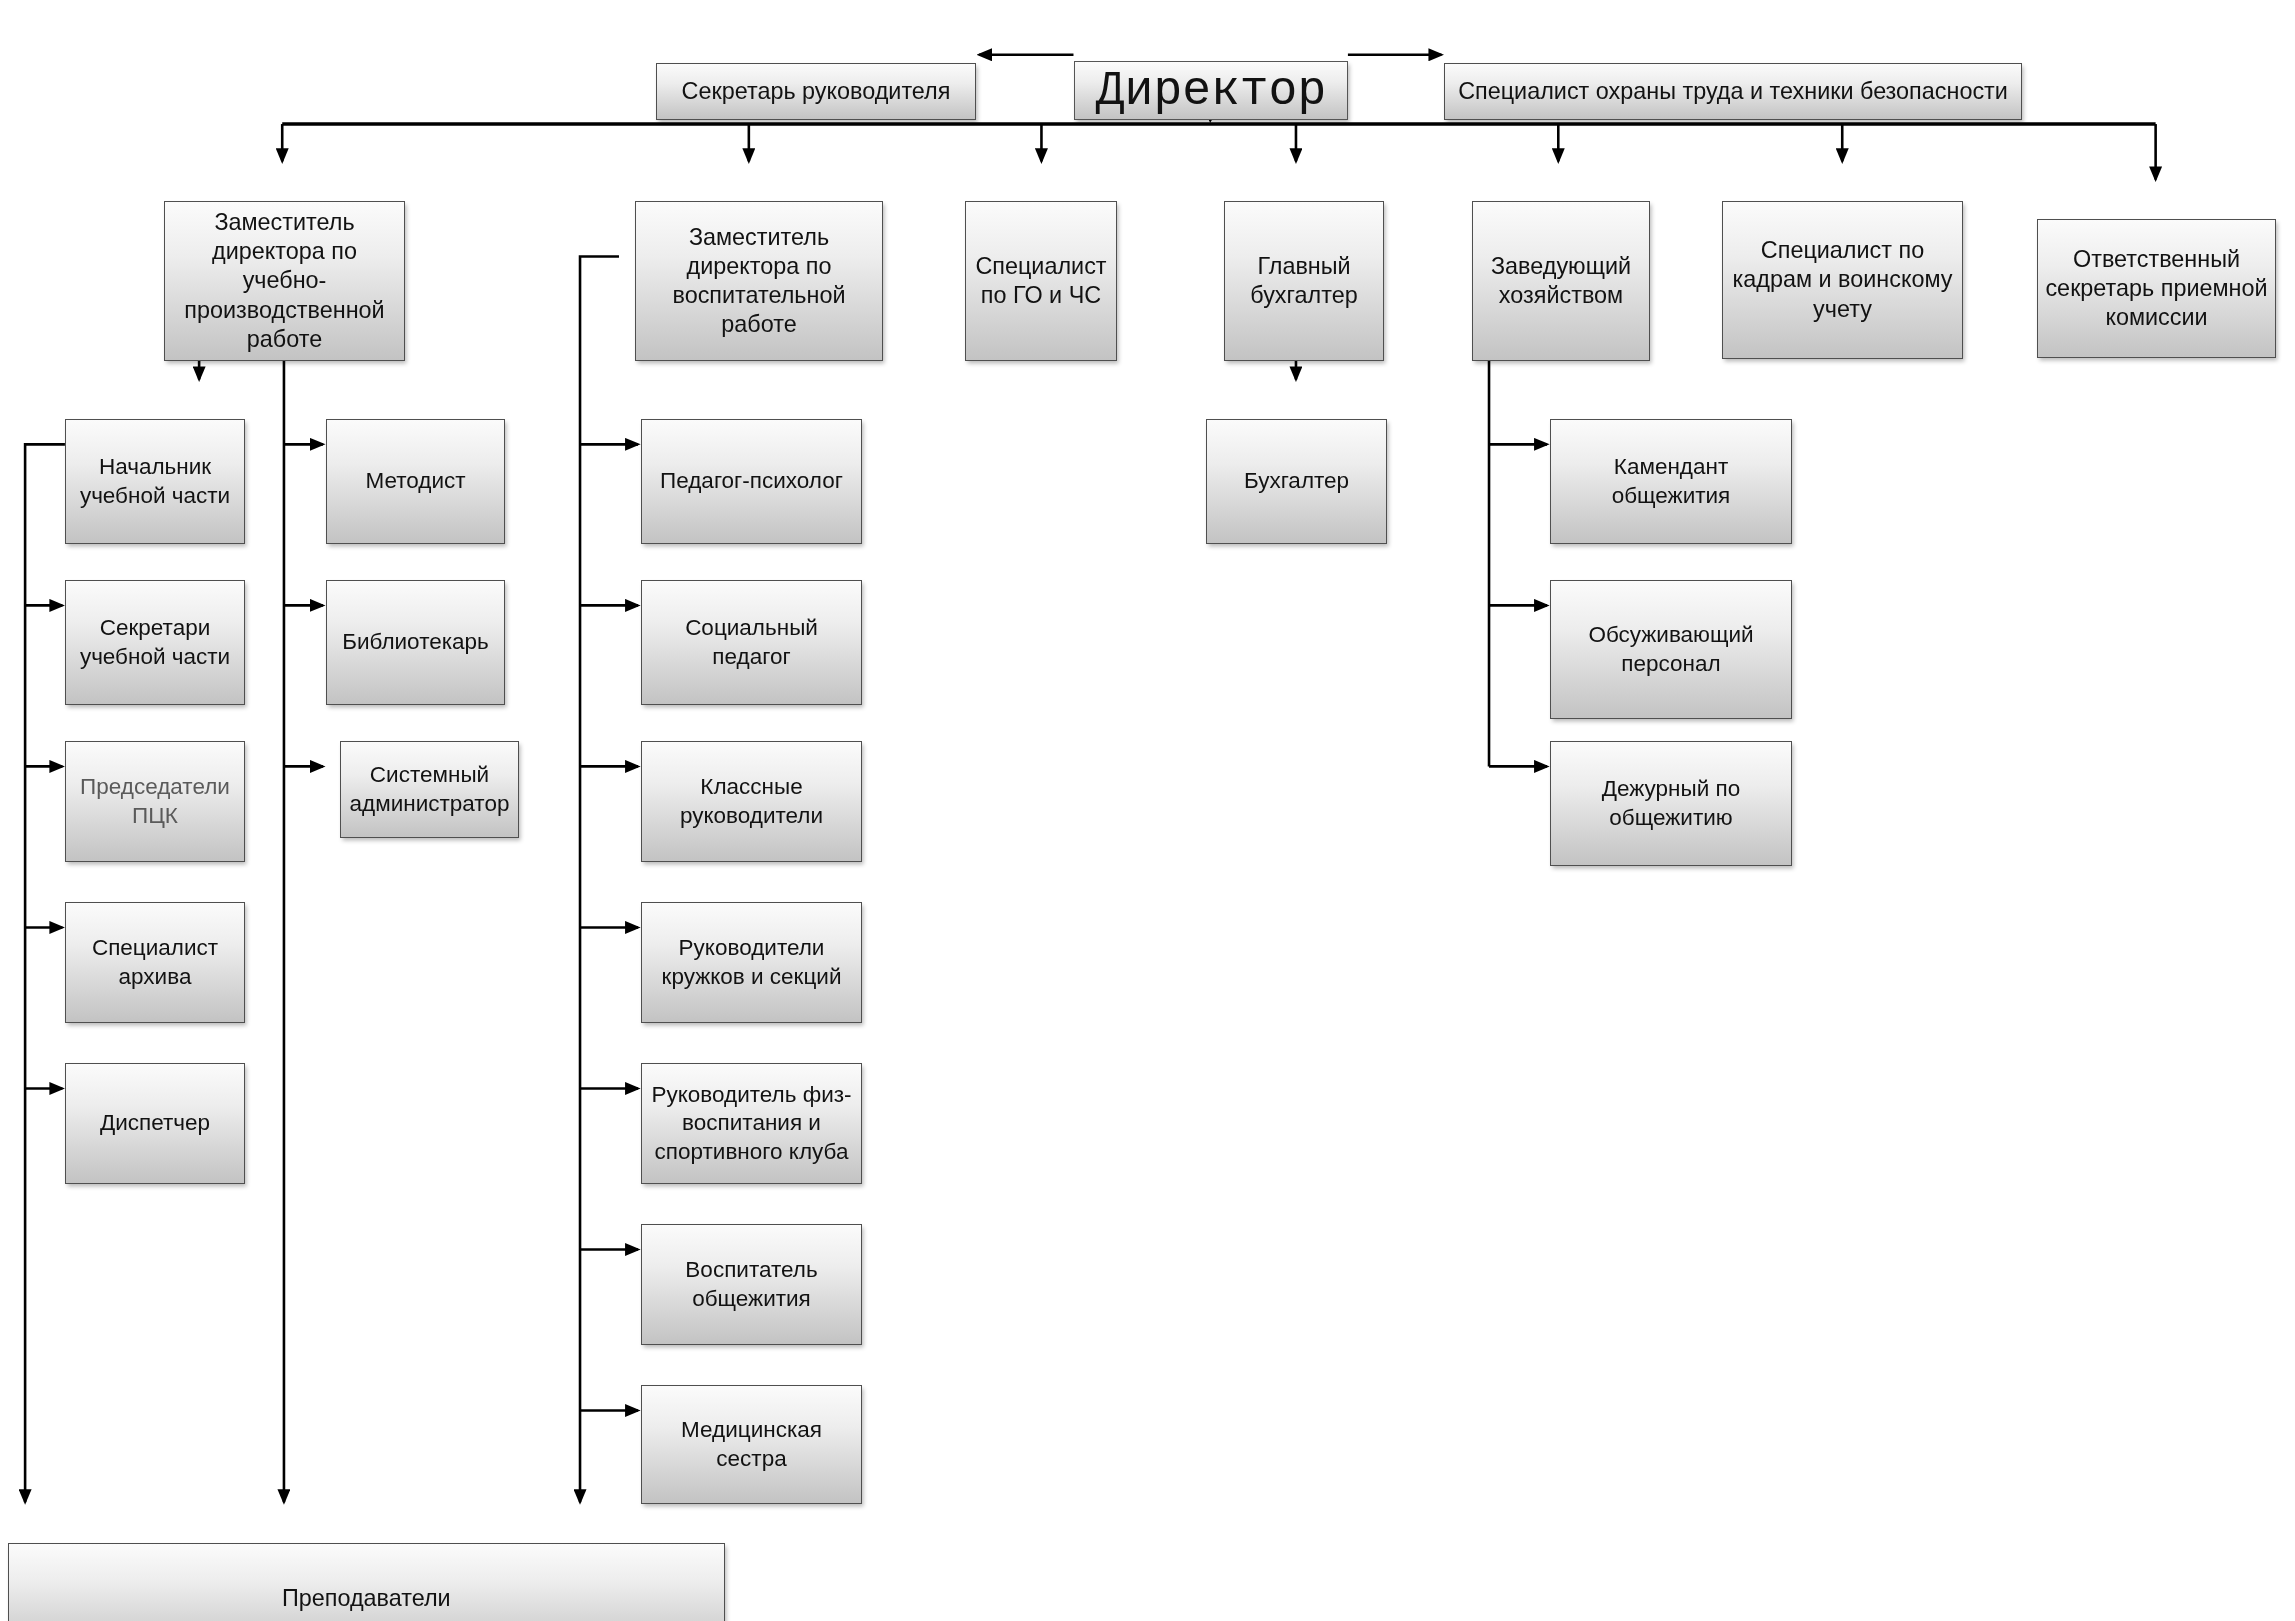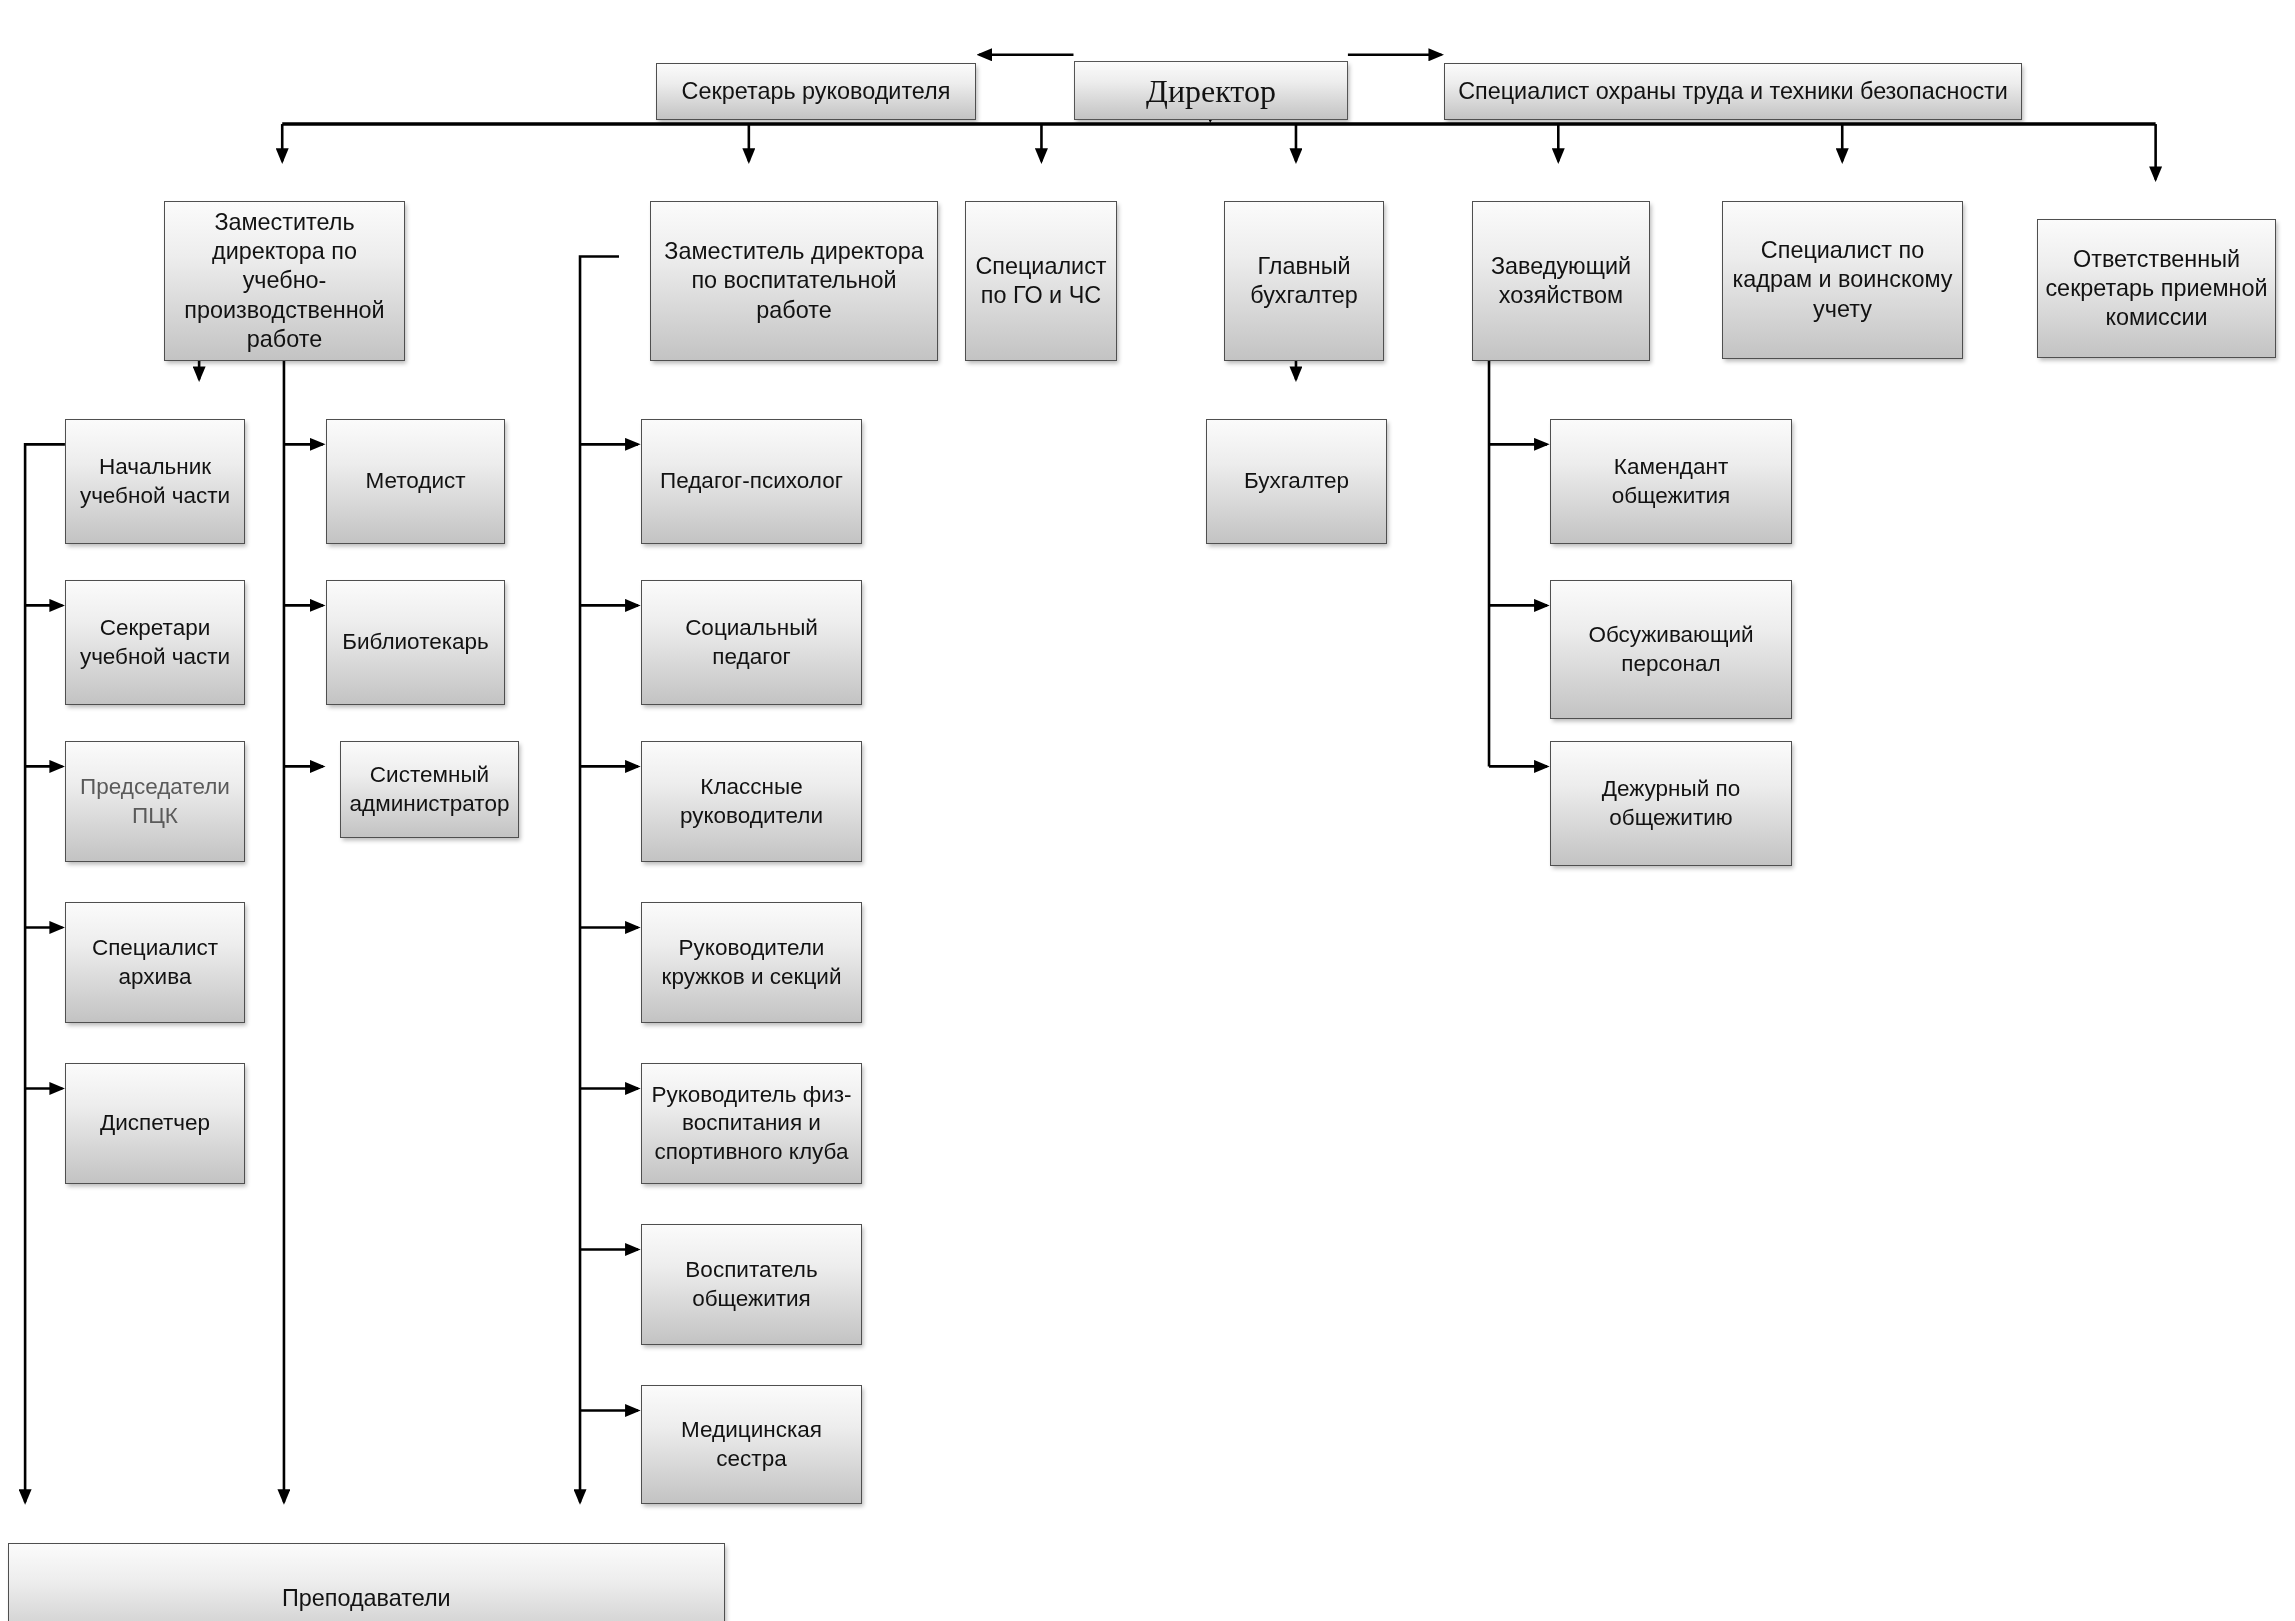--- a/index.html
+++ b/index.html
@@ -20,22 +20,22 @@
     border:1.7px solid #4f4f4f;
     box-shadow:1.7px 2.6px 4.3px rgba(0,0,0,0.28);
     color:#121212;
     font-size:22.5px;line-height:1.25;
     padding:3.5px 5.2px;
     margin-top:37px;
   }
   .lvl2{font-size:23.4px;}
   .hdr{font-size:23.4px;white-space:nowrap;}
   .title-node{
-    font-family:Liberation Serif, serif;
-    font-size:32px;
+    font-family:Liberation Mono, monospace;
+    font-size:48px;
     border-color:#555555;
   }
   .muted{color:#5a5a5a;justify-content:center;}
   .wide{font-size:23.4px;}
 </style>
 </head>
 <body>
 
 <div id="canvas">
 
@@ -99,21 +99,21 @@
   <div class="node title-node" style="left:1074px;top:24px;width:274px;height:59px">
     <span>Директор</span>
   </div>
   <div class="node hdr" style="left:1444px;top:26px;width:578px;height:57px">
     <span>Специалист охраны труда и техники безопасности</span>
   </div>
 
   <div class="node lvl2" style="left:164px;top:164px;width:241px;height:160px">
     <span>Заместитель директора по учебно-производственной работе</span>
   </div>
-  <div class="node lvl2" style="left:650px;top:164px;width:288px;height:160px">
+  <div class="node lvl2" style="left:635px;top:164px;width:248px;height:160px">
     <span>Заместитель директора по воспитательной работе</span>
   </div>
   <div class="node lvl2" style="left:965px;top:164px;width:152px;height:160px">
     <span>Специалист по ГО и ЧС</span>
   </div>
   <div class="node lvl2" style="left:1224px;top:164px;width:160px;height:160px">
     <span>Главный бухгалтер</span>
   </div>
   <div class="node lvl2" style="left:1472px;top:164px;width:178px;height:160px">
     <span>Заведующий хозяйством</span>

